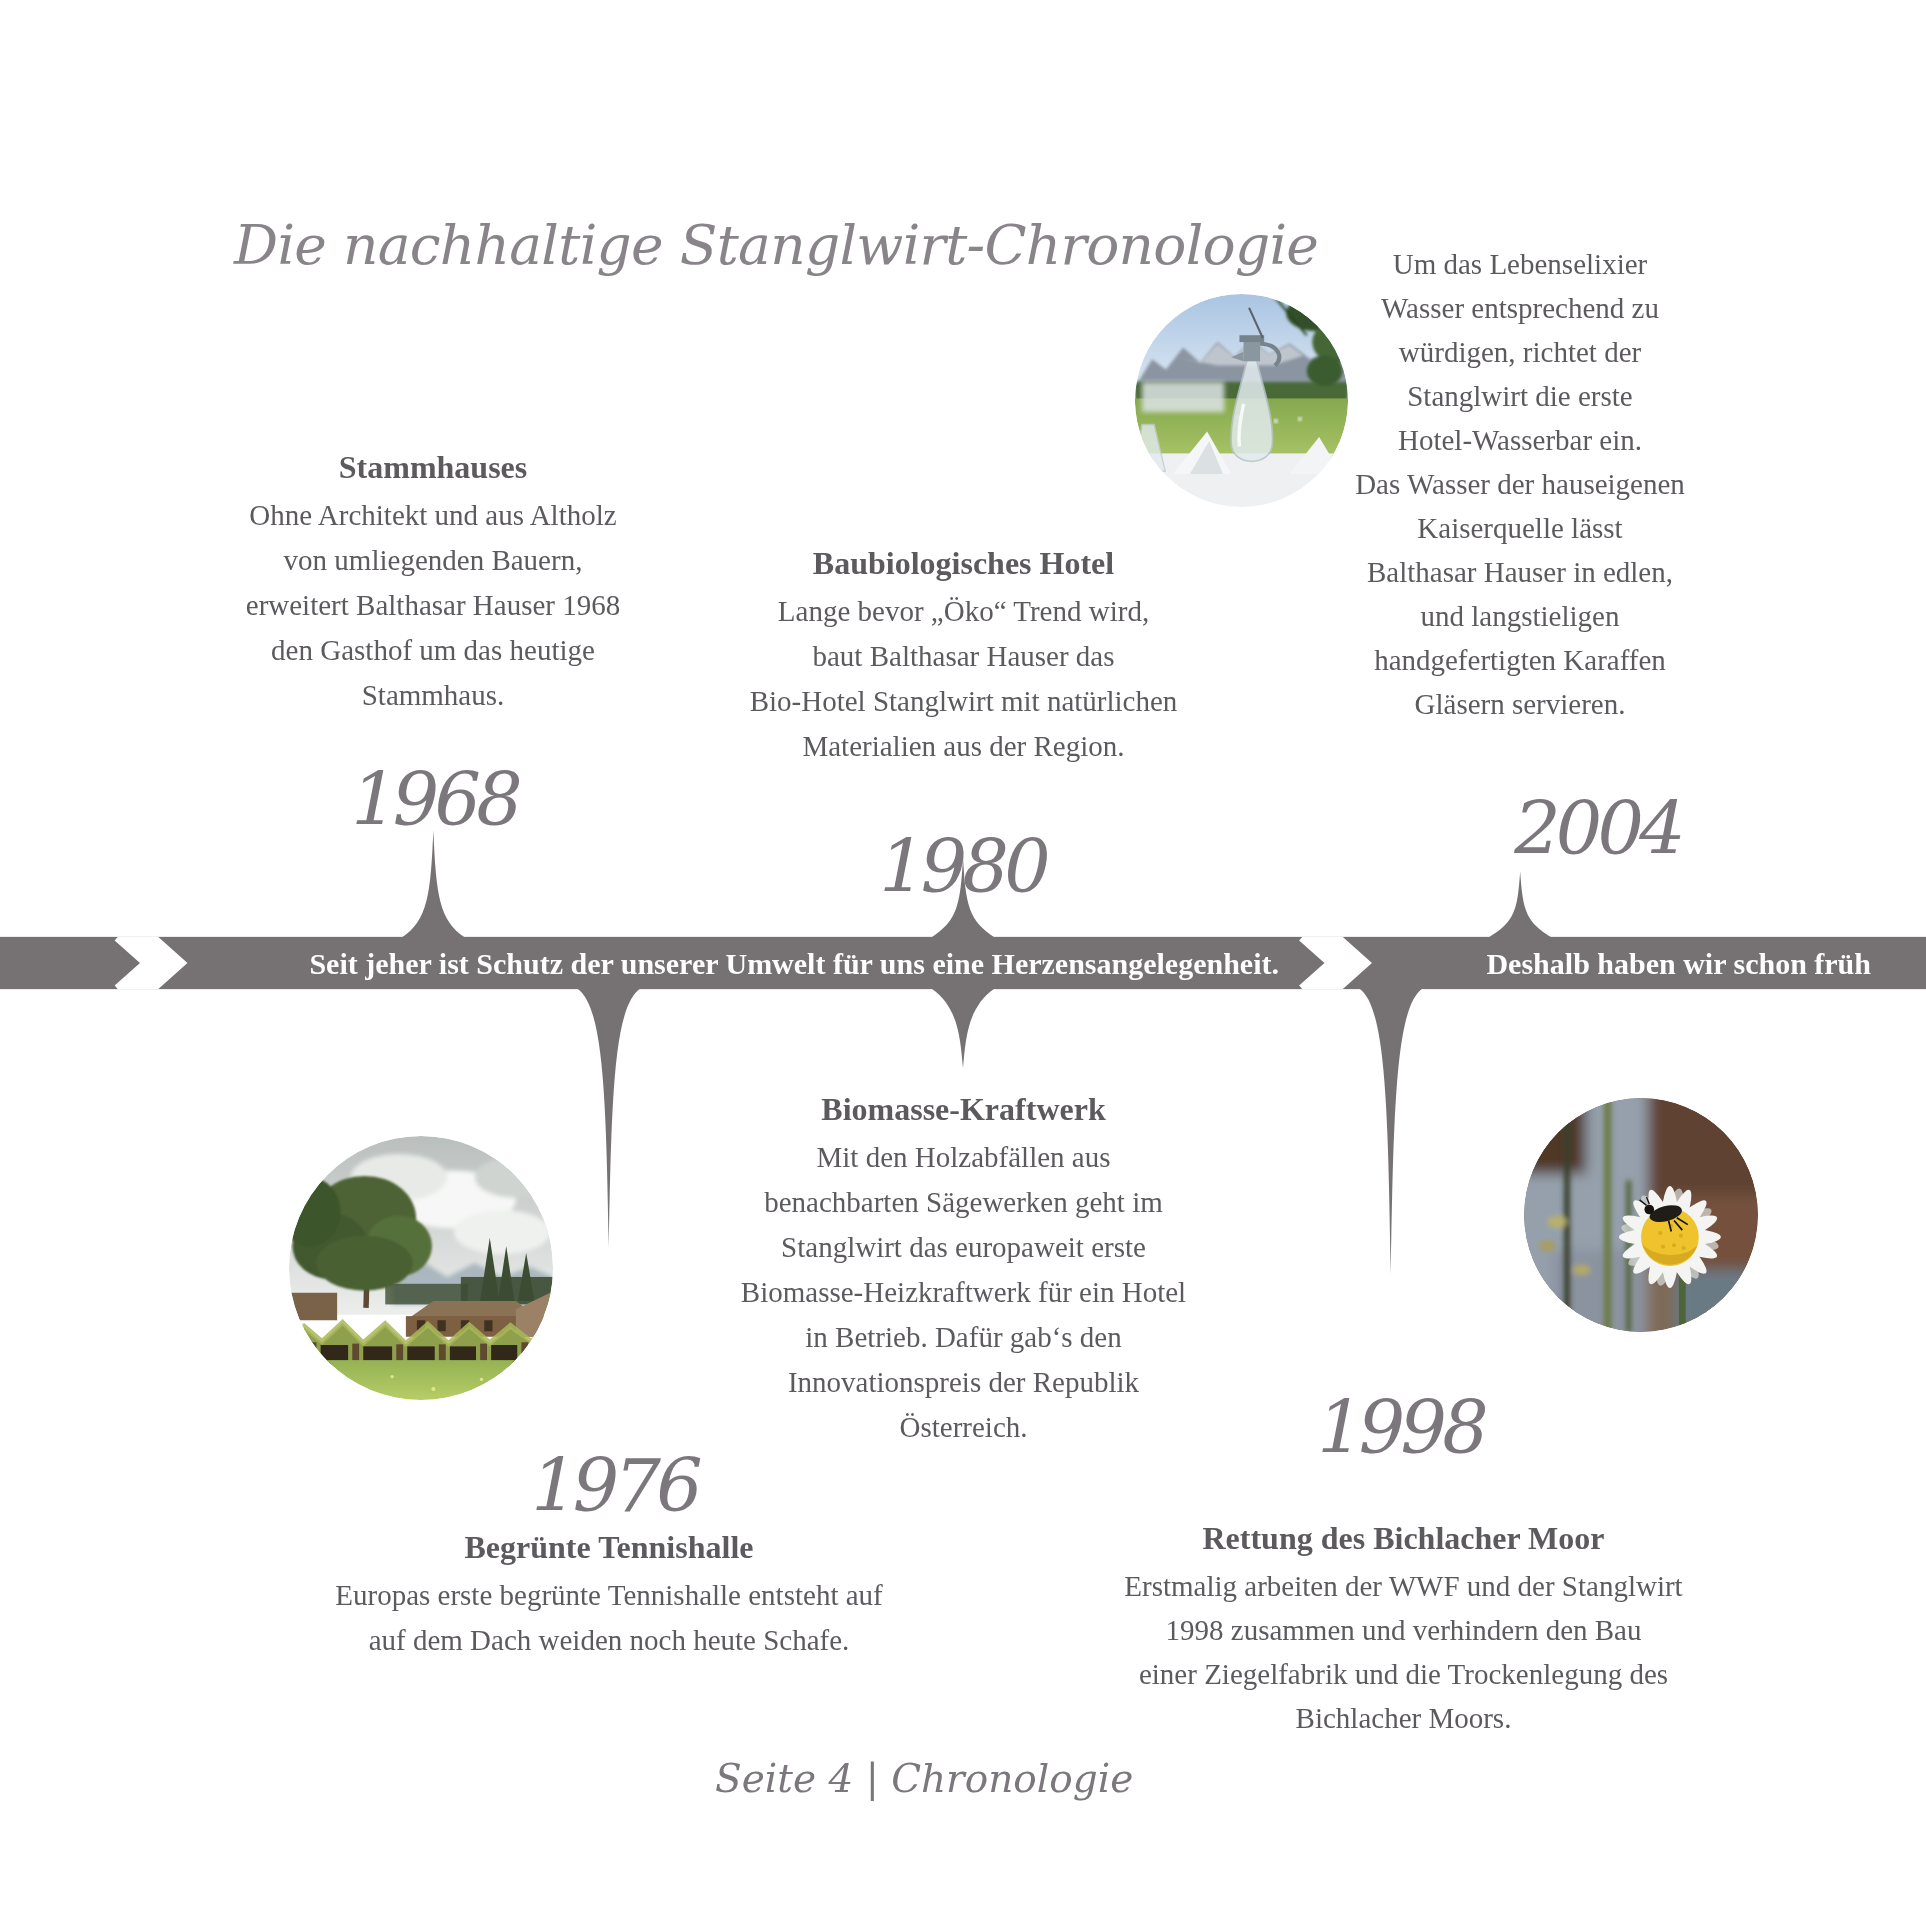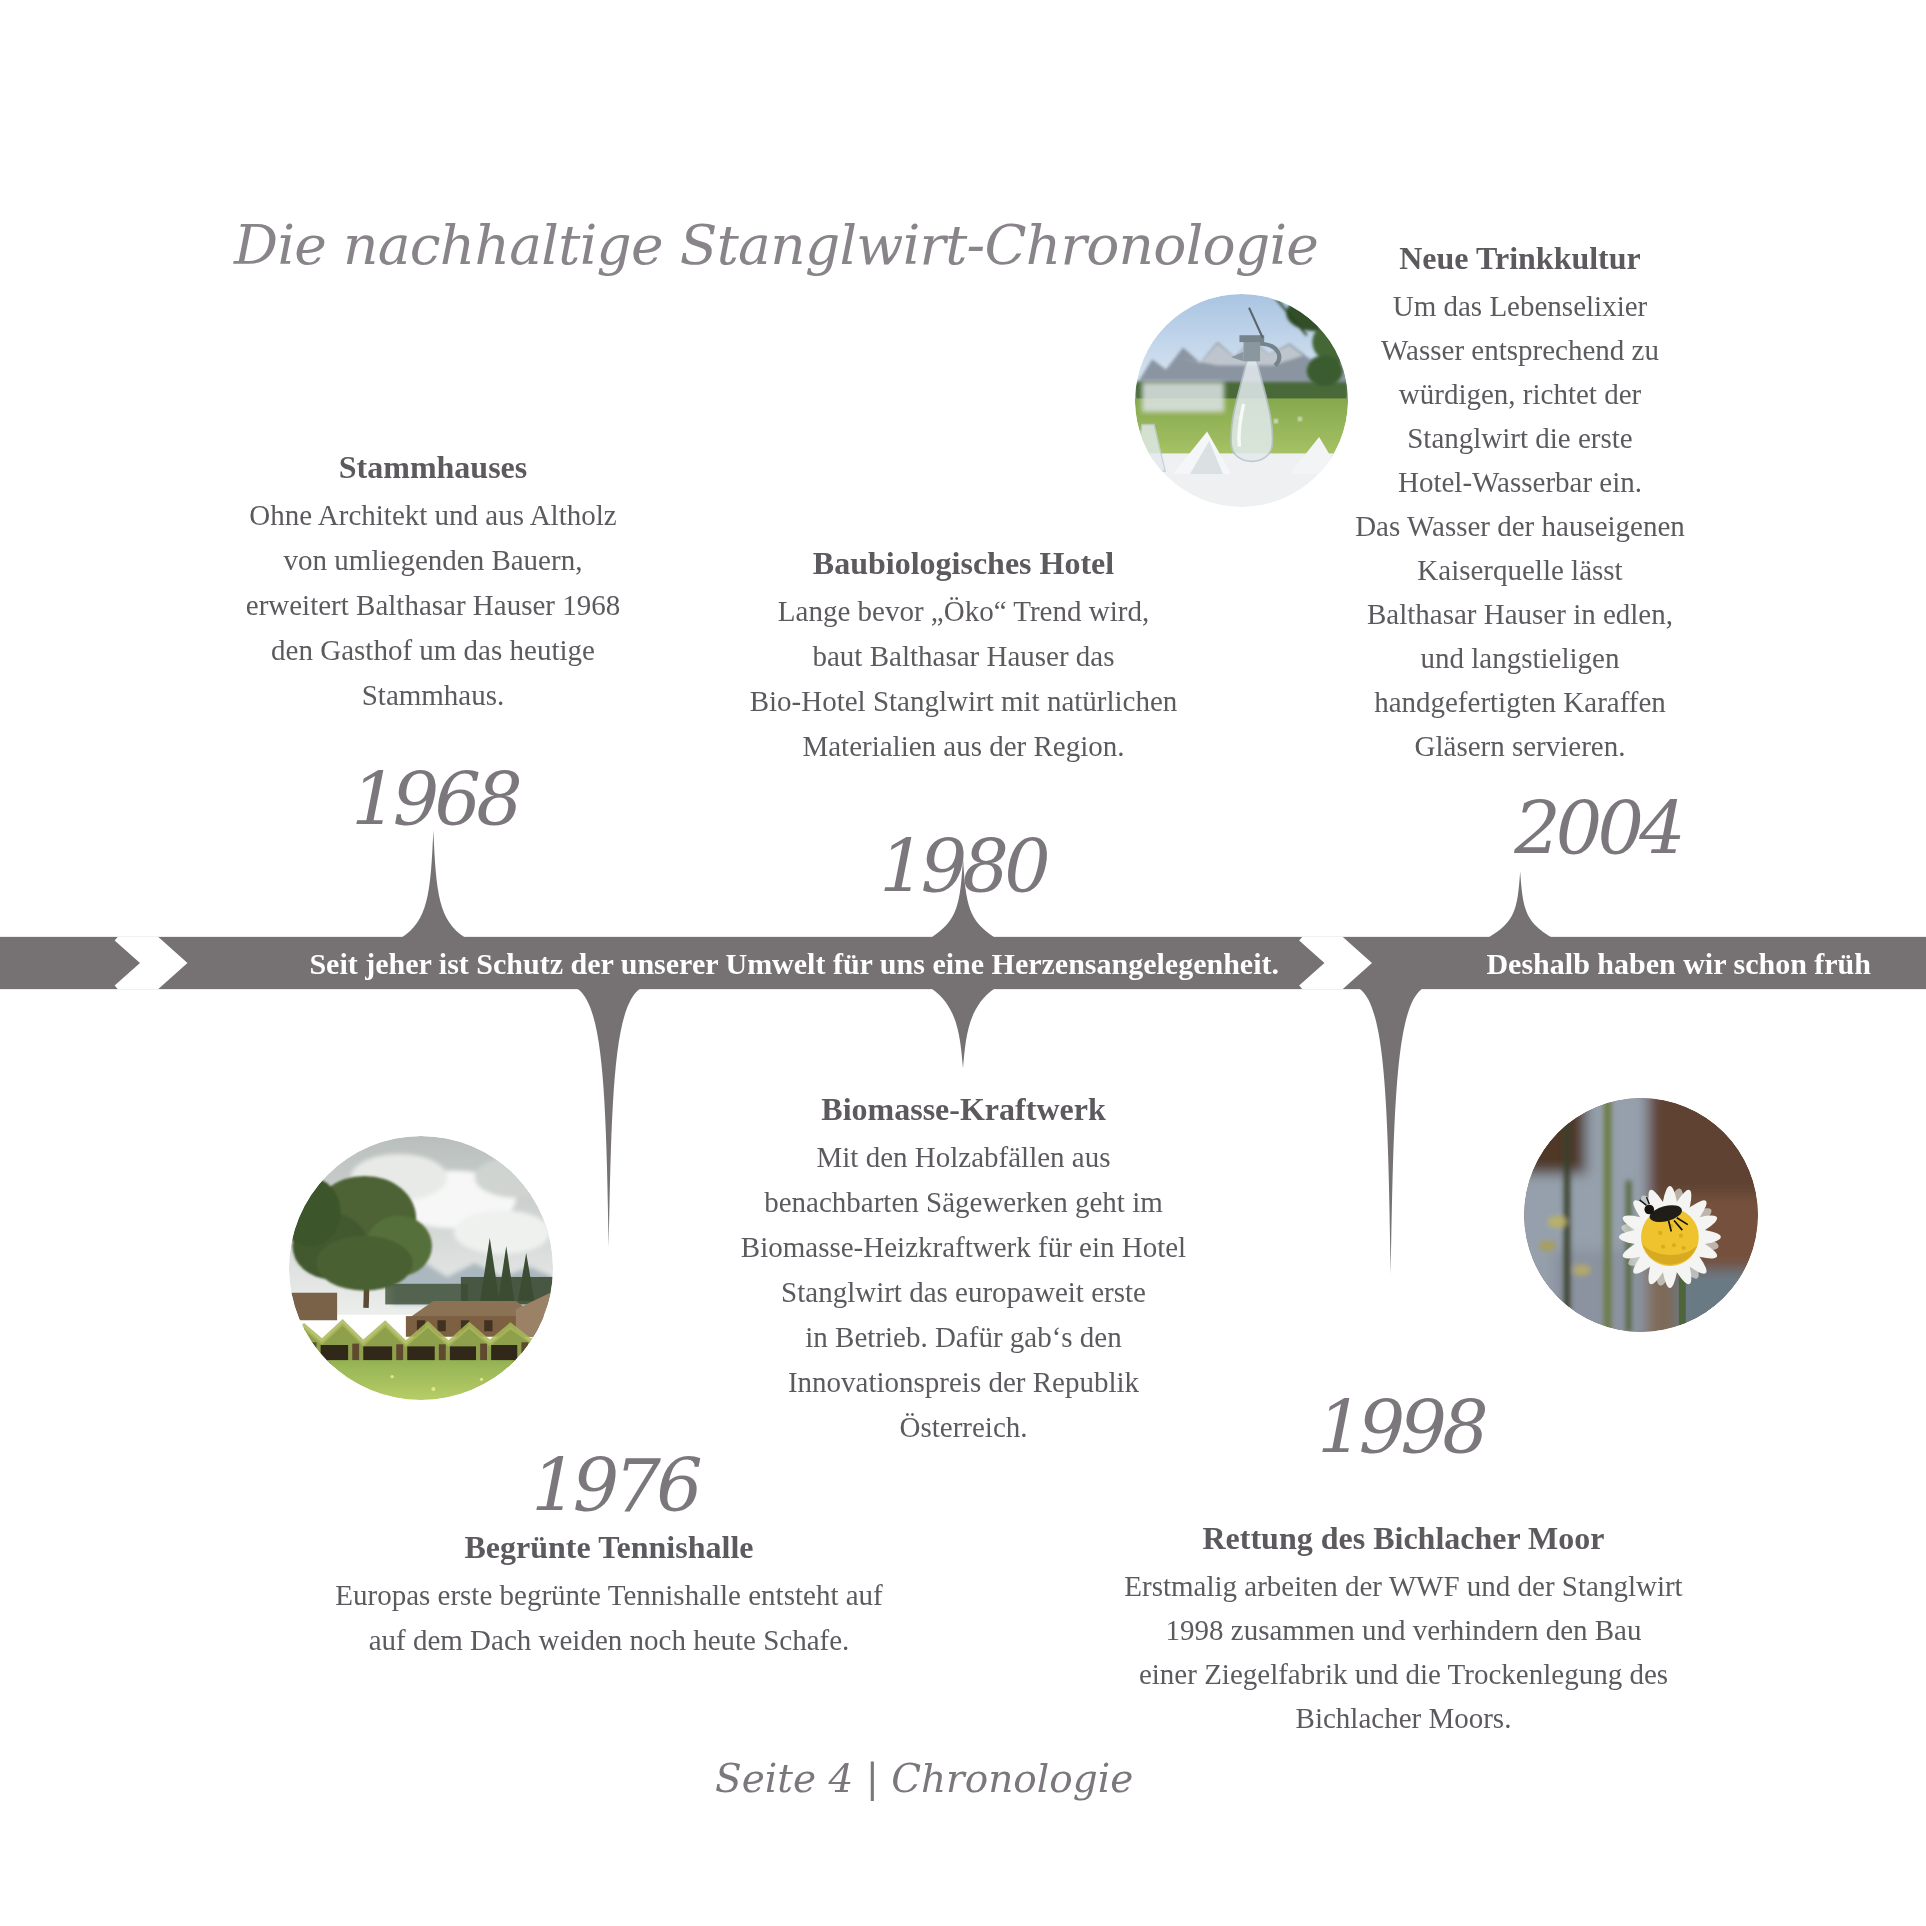--- a/index.html
+++ b/index.html
@@ -100,23 +100,20 @@
     <div class="event-body">
         <div>Lange bevor „Öko“ Trend wird,</div>
         <div>baut Balthasar Hauser das</div>
         <div>Bio-Hotel Stanglwirt mit natürlichen</div>
         <div>Materialien aus der Region.</div>
       </div>
   </div>
   <div class="abs script year" style="left:825px;top:822px;width:275px;">1980</div>
 
   <div class="abs event-block lh64" style="left:1293px;top:237px;width:454px;">
-    <div class="event-title">
-        <div>Neue Trinkkultur</div>
-      </div>
     <div class="event-body">
         <div>Um das Lebenselixier</div>
         <div>Wasser entsprechend zu</div>
         <div>würdigen, richtet der</div>
         <div>Stanglwirt die erste</div>
         <div>Hotel-Wasserbar ein.</div>
         <div>Das Wasser der hauseigenen</div>
         <div>Kaiserquelle lässt</div>
         <div>Balthasar Hauser in edlen,</div>
         <div>und langstieligen</div>
@@ -126,22 +123,22 @@
   </div>
   <div class="abs script year" style="left:1460px;top:784px;width:275px;">2004</div>
 
   <div class="abs event-block lh65" style="left:695px;top:1088px;width:537px;">
     <div class="event-title">
         <div>Biomasse-Kraftwerk</div>
       </div>
     <div class="event-body">
         <div>Mit den Holzabfällen aus</div>
         <div>benachbarten Sägewerken geht im</div>
+        <div>Stanglwirt das europaweit erste</div>
         <div>Biomasse-Heizkraftwerk für ein Hotel</div>
-        <div>Stanglwirt das europaweit erste</div>
         <div>in Betrieb. Dafür gab‘s den</div>
         <div>Innovationspreis der Republik</div>
         <div>Österreich.</div>
       </div>
   </div>
 
   <div class="abs script year" style="left:477px;top:1441px;width:275px;">1976</div>
   <div class="abs event-block lh66" style="left:303px;top:1526px;width:612px;">
     <div class="event-title">
         <div>Begrünte Tennishalle</div>

